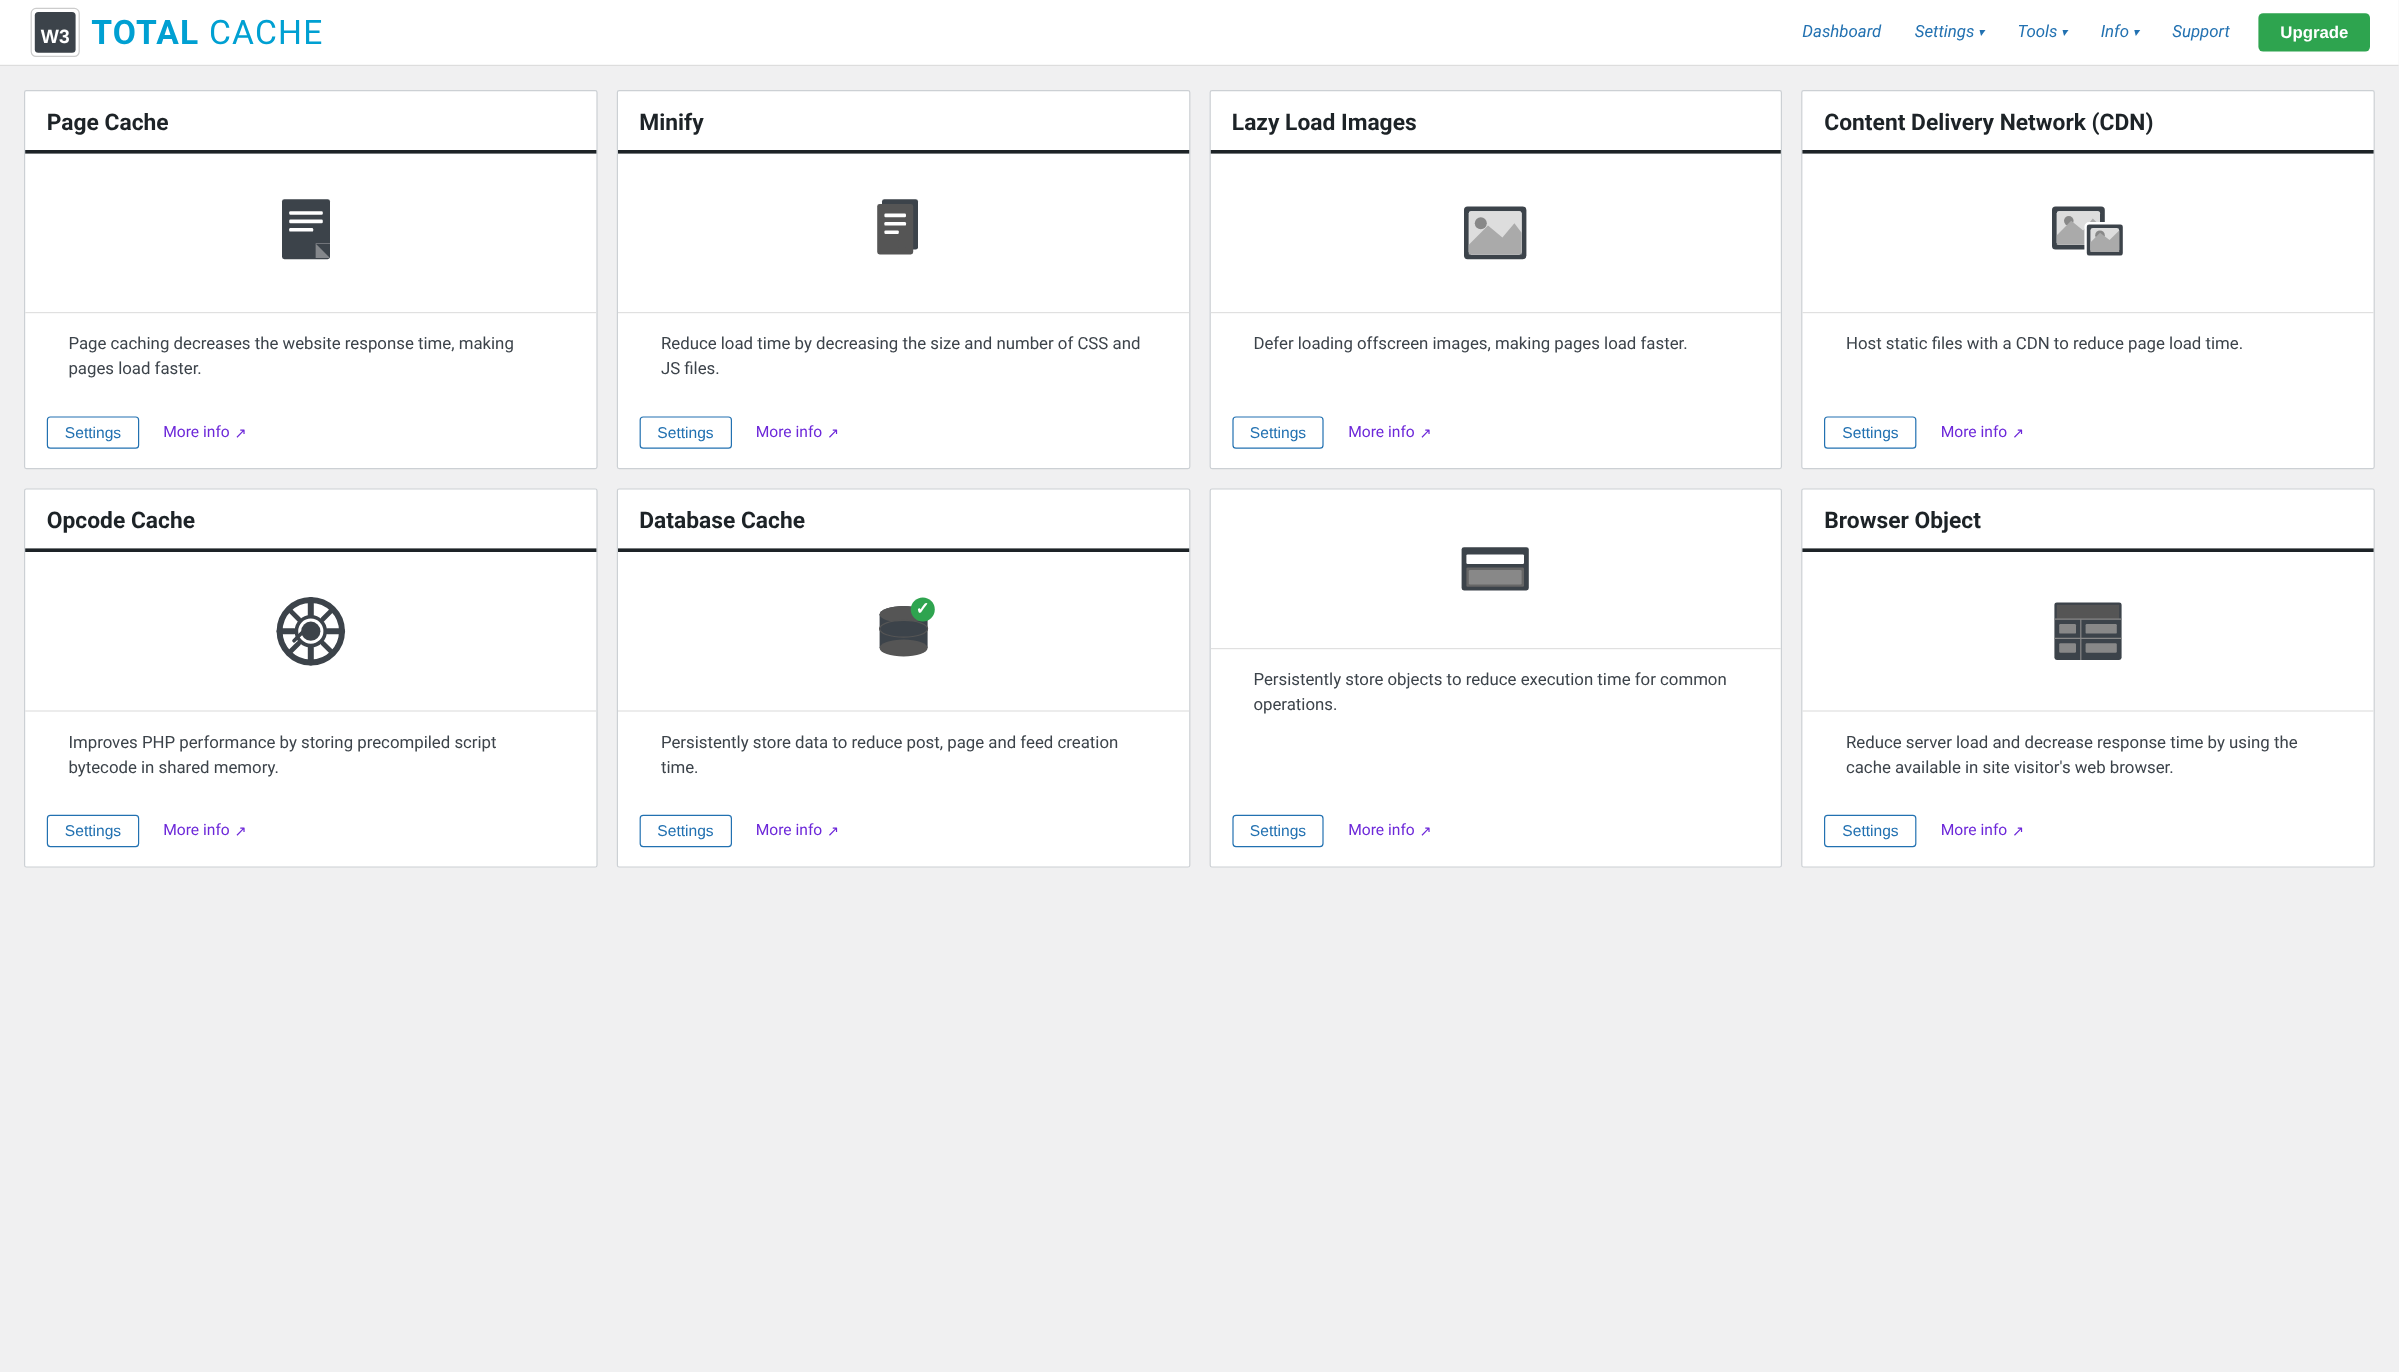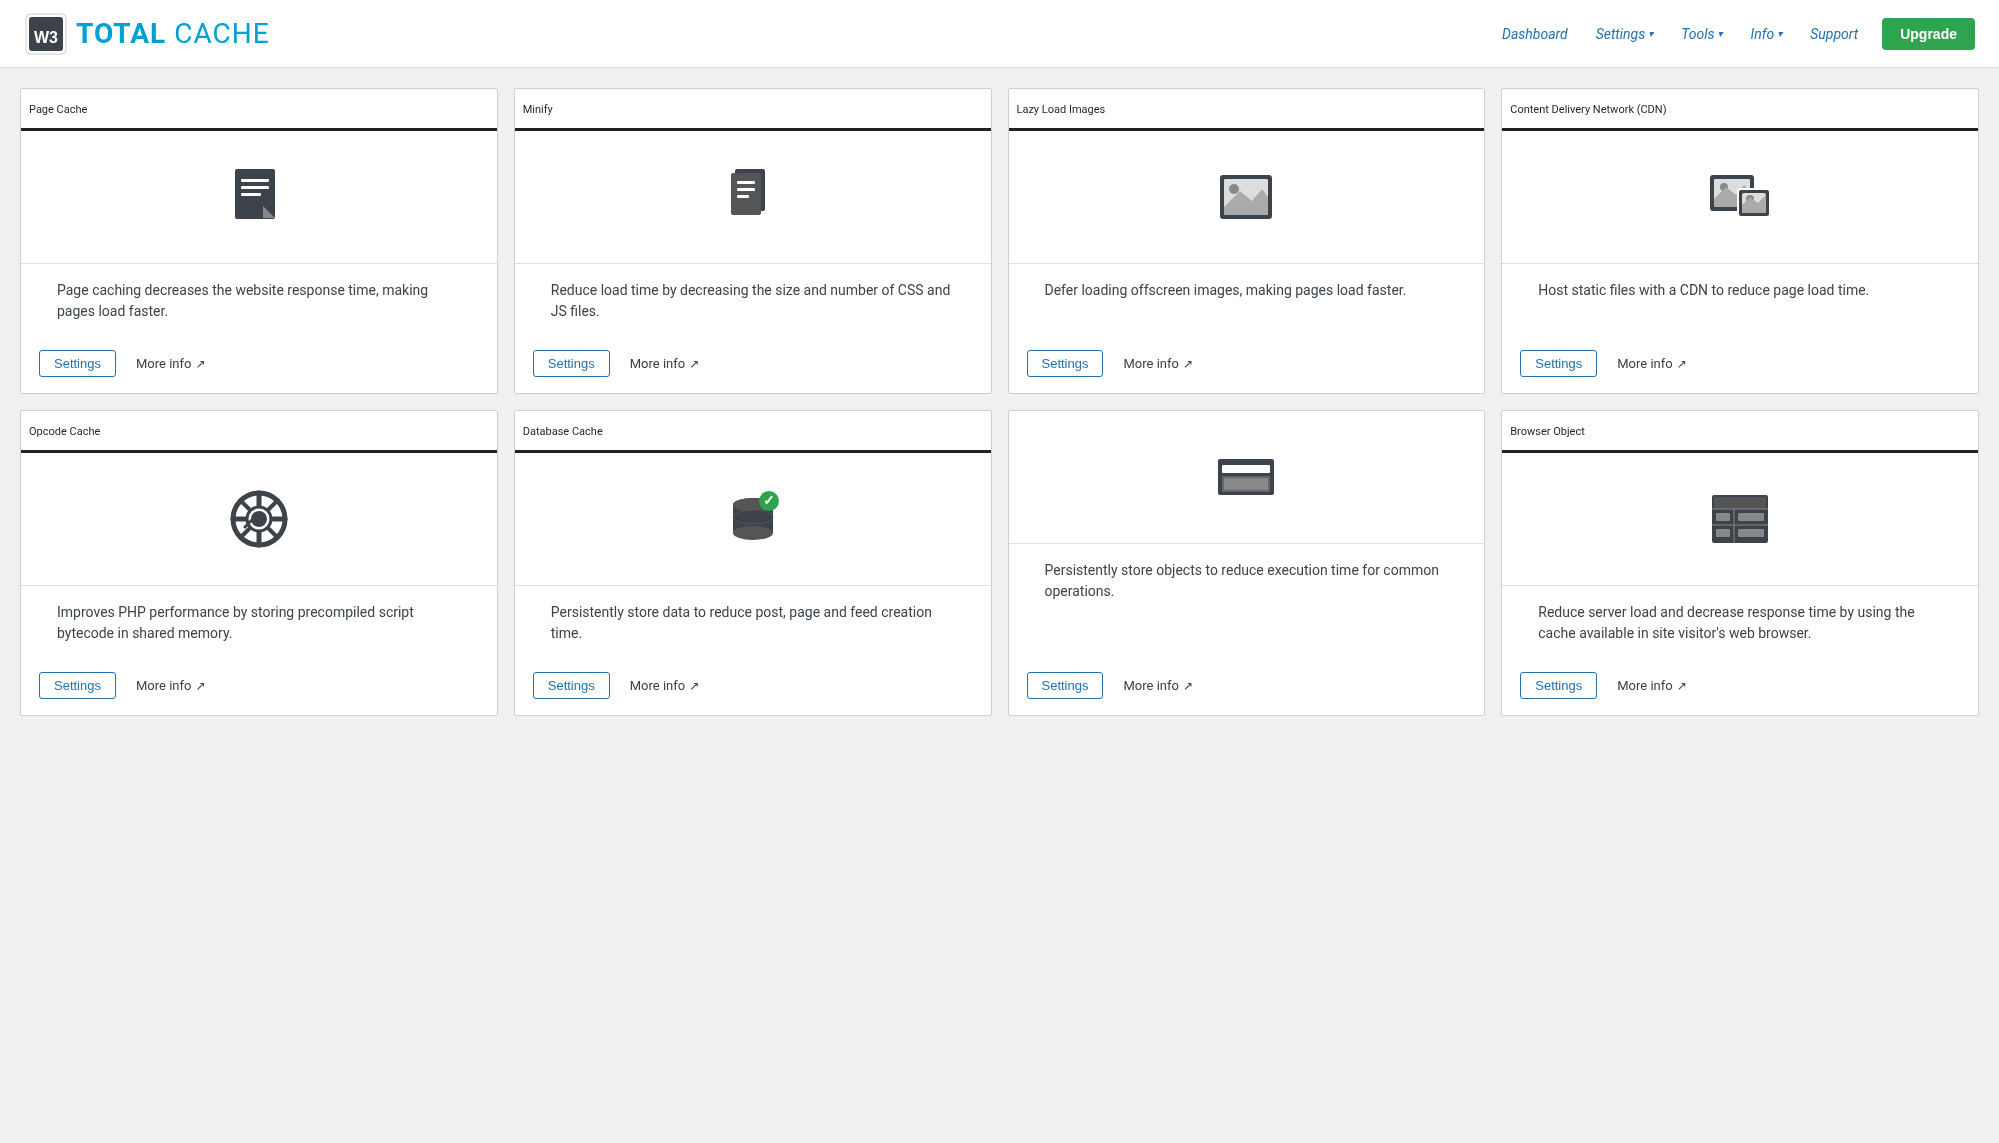--- a/index.html
+++ b/index.html
@@ -11,21 +11,21 @@
     }
 
     
     .header {
       background: #fff;
       border-bottom: 1px solid #ddd;
       display: flex;
       align-items: center;
       justify-content: space-between;
       padding: 0 24px;
-      height: 68px;
+      height: 55px;
     }
     .logo {
       display: flex;
       align-items: center;
       gap: 8px;
     }
     .logo-icon {
       width: 44px;
       height: 44px;
     }
@@ -84,23 +84,23 @@
 
     
     .card {
       background: #fff;
       border: 1px solid #ccd0d4;
       border-radius: 2px;
       display: flex;
       flex-direction: column;
     }
     .card-header {
-      padding: 14px 8px 12px;
-      font-size: 11px;
-      font-weight: 400;
+      padding: 14px 18px 12px;
+      font-size: 19px;
+      font-weight: 700;
       color: #1d2327;
       border-bottom: 3px solid #1d2327;
     }
     .card-icon-area {
       display: flex;
       align-items: center;
       justify-content: center;
       padding: 30px 20px;
       min-height: 130px;
       border-bottom: 1px solid #e0e0e0;
@@ -126,21 +126,21 @@
     .settings-btn {
       border: 1px solid #2271b1;
       background: #fff;
       color: #2271b1;
       padding: 5px 14px;
       border-radius: 3px;
       font-size: 13px;
       cursor: pointer;
     }
     .more-info-link {
-      color: #404040;
+      color: #6d28d9;
       text-decoration: none;
       font-size: 13px;
       display: flex;
       align-items: center;
       gap: 4px;
       cursor: pointer;
       justify-content: center;
     }
     .external-icon {
       font-size: 12px;

